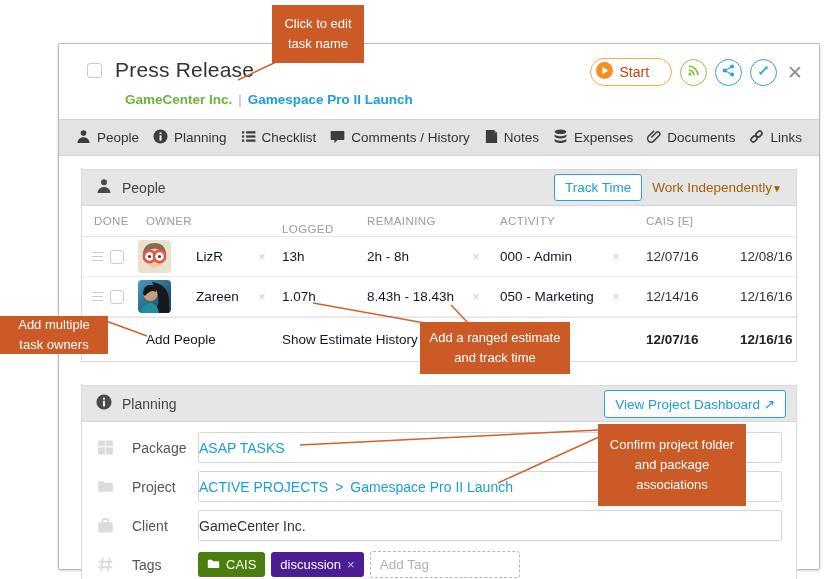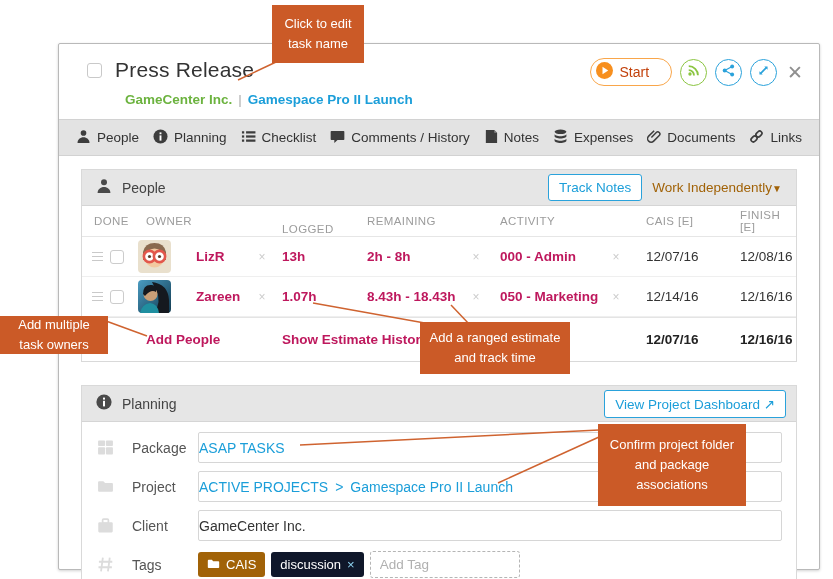--- a/index.html
+++ b/index.html
@@ -53,21 +53,21 @@
   .thead { height:31px; border-bottom:1px solid #e6e6e6; color:#9c9c9c; font-size:11.5px; letter-spacing:.4px; }
   .thead .c1{padding-left:12px;} .thead .c2{grid-column:2/4; padding-left:8px;}
   .thead .c5{padding-left:8px;margin-top:16px;} .thead .c6{padding-left:13px;} .thead .c8{padding-left:12px;}
   .thead .c10{padding-left:18px;} .thead .c11{padding-left:26px;}
   .prow { height:40px; border-bottom:1px solid #efefef; font-size:13.5px; }
   .donecell { display:flex; align-items:center; gap:7px; padding-left:10px; }
   .drag { display:flex; flex-direction:column; gap:2.5px; cursor:grab; }
   .drag i { display:block; width:11px; height:1.5px; background:#c9c9c9; }
   .row-checkbox { width:14px; height:14px; border:1px solid #ccc; border-radius:3px; background:#fff; appearance:none; -webkit-appearance:none; cursor:pointer; }
   .avatar { width:33px; height:33px; border-radius:4px; overflow:hidden; display:block; }
-  .bluelink { color:#be185d; cursor:pointer; text-decoration:none;font-weight:bold; }
+  .bluelink { color:#0f172a; cursor:pointer; text-decoration:none; }
   .ocell { padding-left:16px; }
   .xcell { color:#ccc; font-size:12px; text-align:center; cursor:pointer; }
   .lcell { padding-left:8px; } .rcell { padding-left:13px; } .acell { padding-left:12px; }
   .scell { padding-left:18px; color:#333; } .fcell { padding-left:26px; color:#333; }
   .tfoot { height:44px; border-top:1px solid #e4e4e4; font-size:13.5px; }
   .tfoot .addp { grid-column:2/4; padding-left:8px; }
   .tfoot .hist { grid-column:5/7; padding-left:8px; }
   .tfoot .tot { font-weight:700; color:#222; }
 
   
@@ -76,22 +76,22 @@
   .frow { display:flex; align-items:center; height:31px; margin-bottom:8px; }
   .ficon { width:26px; display:flex; justify-content:center; }
   .flabel { width:80px; padding-left:14px; font-size:14px; color:#555; }
   .finput { flex:1; height:31px; border:1px solid #d6d6d6; border-radius:2px; background:#fff;
             display:flex; align-items:center; font-size:14px; cursor:text; }
   .finput .val-blue { color:#1b9ed9; cursor:pointer; }
   .finput .psep { color:#1b9ed9; padding:0 7px; }
   .finput .val-dark { color:#333; }
   .frow.tagsrow .finput-plain { flex:1; display:flex; align-items:center; gap:6px; }
   .tag { display:flex; align-items:center; gap:6px; border-radius:3px; padding:5px 9px; font-size:13px; color:#fff; cursor:pointer; }
-  .tag.gray { background:#a16207; }
-  .tag.blue { background:#0f172a; }
+  .tag.gray { background:#4d7c0f; }
+  .tag.blue { background:#4c1d95; }
   .tag .rm { color:#8fd4f2; font-size:13px; }
   .addtag { width:150px; height:27px; border:1px dashed #b5b5b5; border-radius:3px; font-size:13.5px;
             padding:0 9px; color:#555; background:#fff; outline:none; font-family:"Liberation Sans",sans-serif; }
   .addtag::placeholder { color:#b0b0b0; }
 
   
   .callout { position:absolute; background:#cb5a27; color:#fff; z-index:6;
              display:flex; align-items:center; justify-content:center; text-align:center;
              font-size:13px; line-height:1.55; padding:5px 6px; font-weight:500; }
   .co-edit    { left:272px; top:5px;   width:92px;  height:58px; }
@@ -227,32 +227,31 @@
     <div class="body">
 
       <div class="panel">
         <div class="panel-head">
           <span><svg width="16" height="16" viewBox="0 0 16 16" fill="#4a4a4a">
                 <circle cx="8" cy="4.3" r="3"></circle>
                 <path d="M1.6 15 c0-3.7 2.9-6.1 6.4-6.1 s6.4 2.4 6.4 6.1 z"></path>
               </svg></span>
           <span class="panel-title">People</span>
           <span class="spacer"></span>
-          <button class="outline-btn">Track Notes</button>
+          <button class="outline-btn">Track Time</button>
           <span class="workmode"><span>Work Independently</span><span class="arr">▼</span></span>
         </div>
 
         <div class="grid thead">
           <span class="c1">DONE</span>
           <span class="c2">OWNER</span>
           <span class="c5" style="grid-column:5">LOGGED</span>
           <span class="c6" style="grid-column:6">REMAINING</span>
           <span class="c8" style="grid-column:8">ACTIVITY</span>
           <span class="c10" style="grid-column:10">CAIS [E]</span>
-          <span class="c11" style="grid-column:11">FINISH [E]</span>
         </div>
 
         <div class="grid prow">
           <span class="donecell">
             <span class="drag">
                 <i></i>
                 <i></i>
                 <i></i>
               </span>
             <input type="checkbox" class="row-checkbox" style="">

